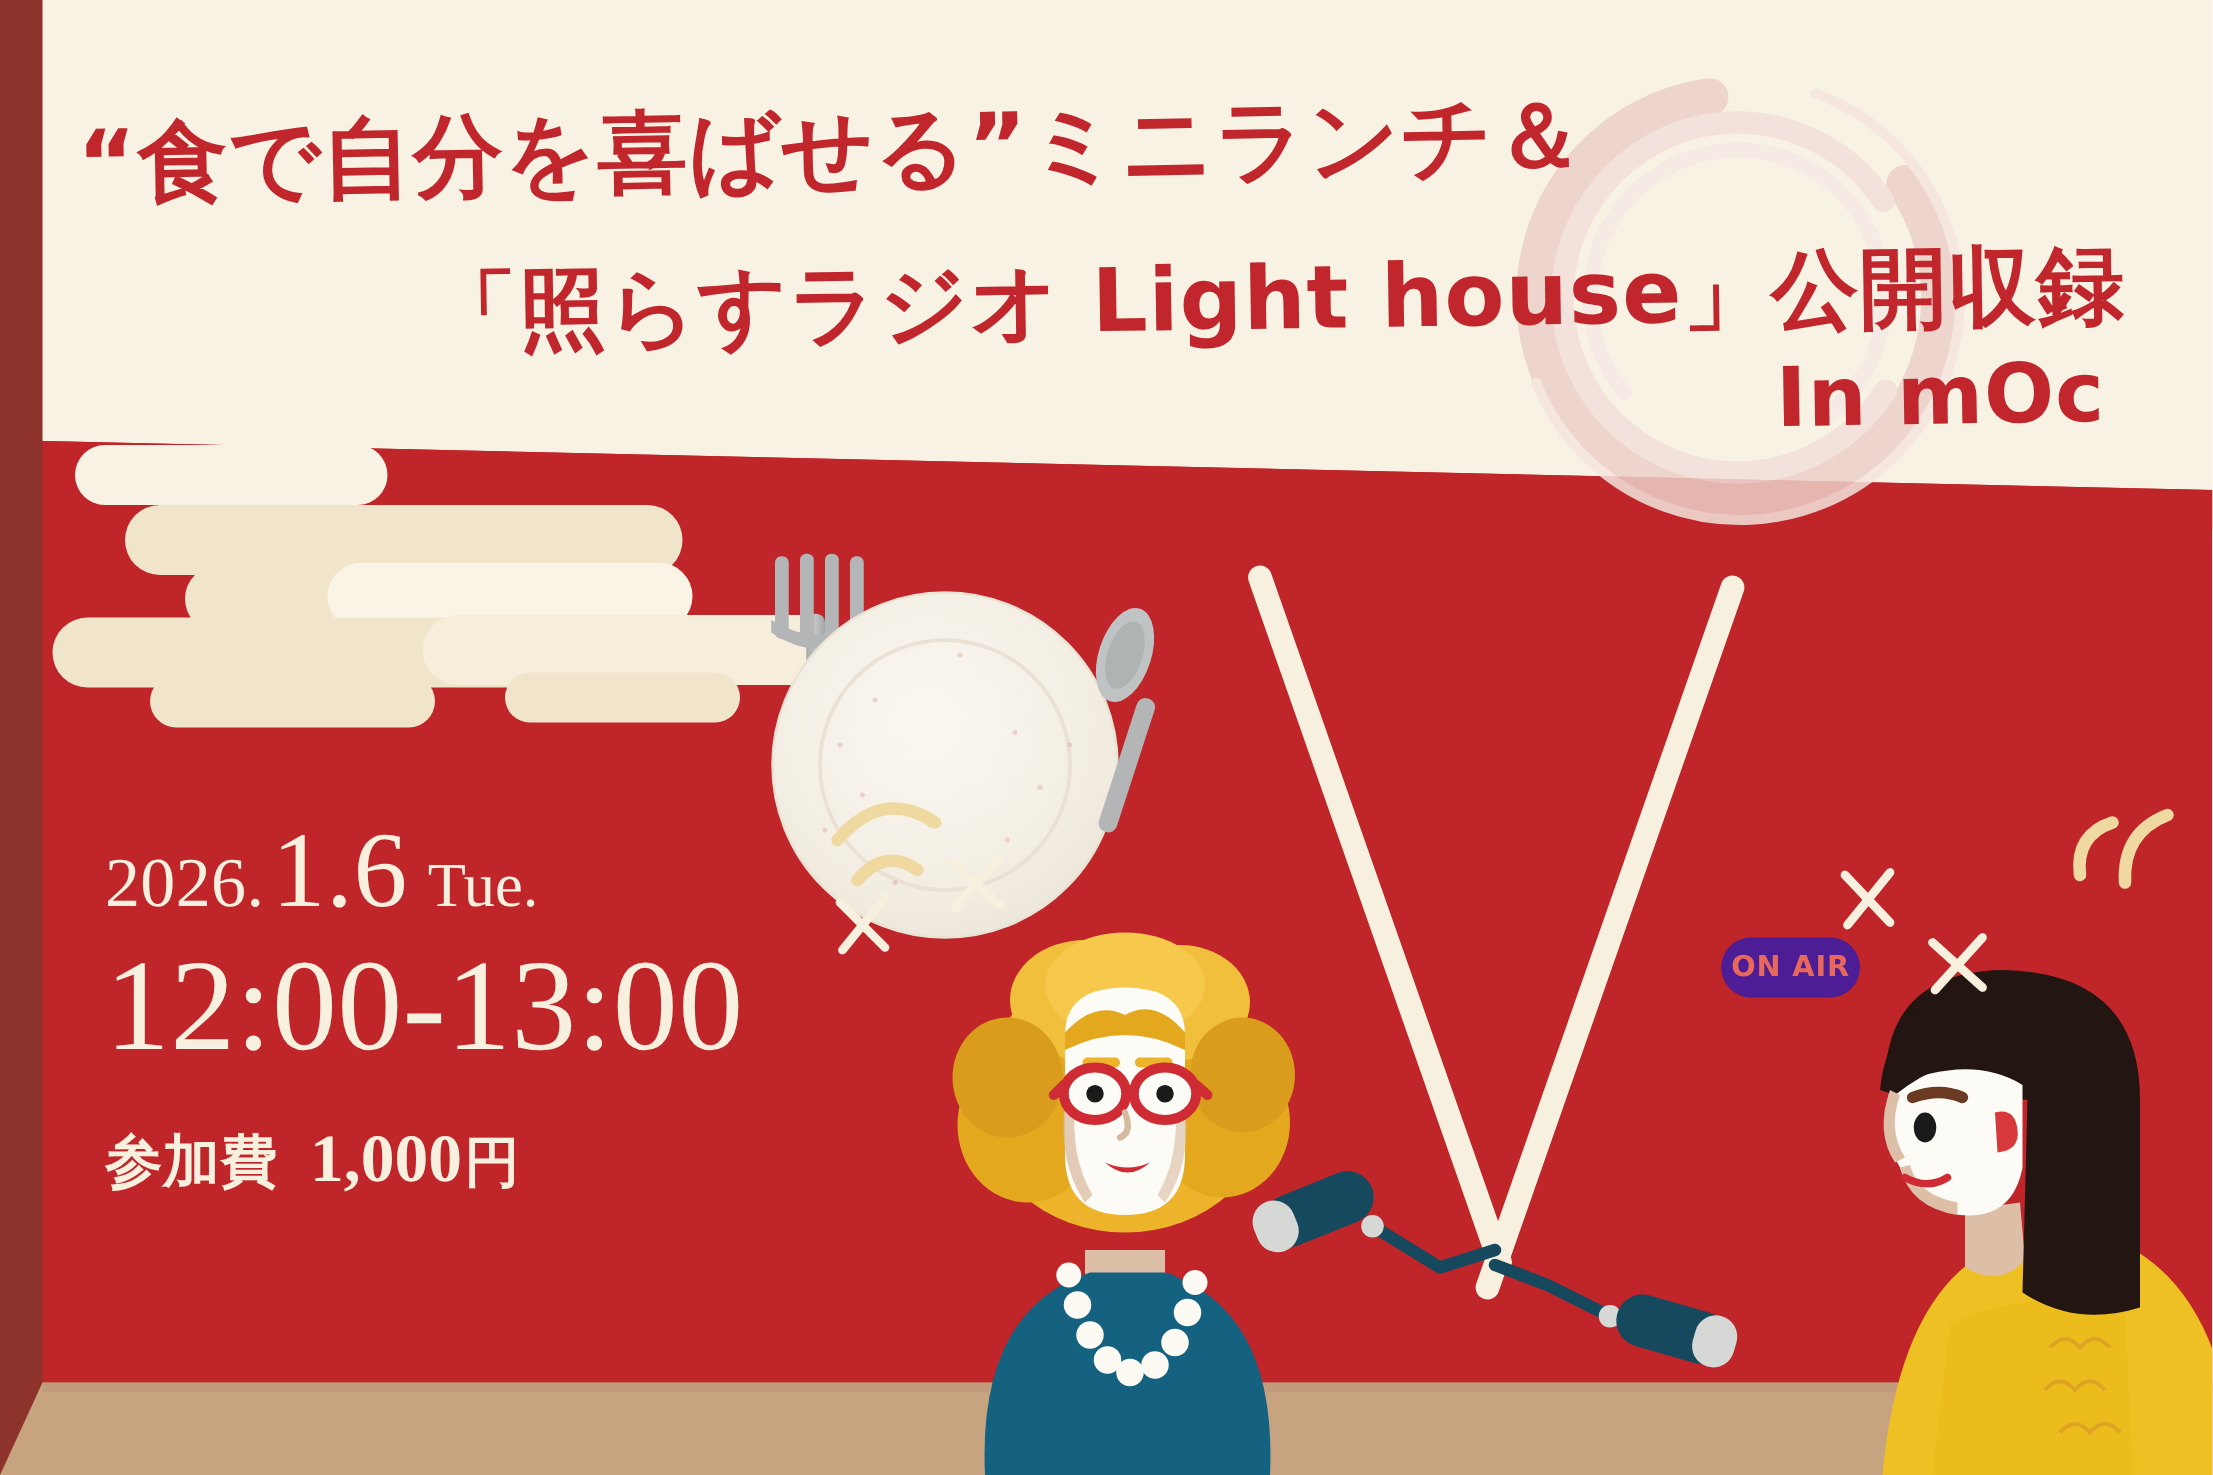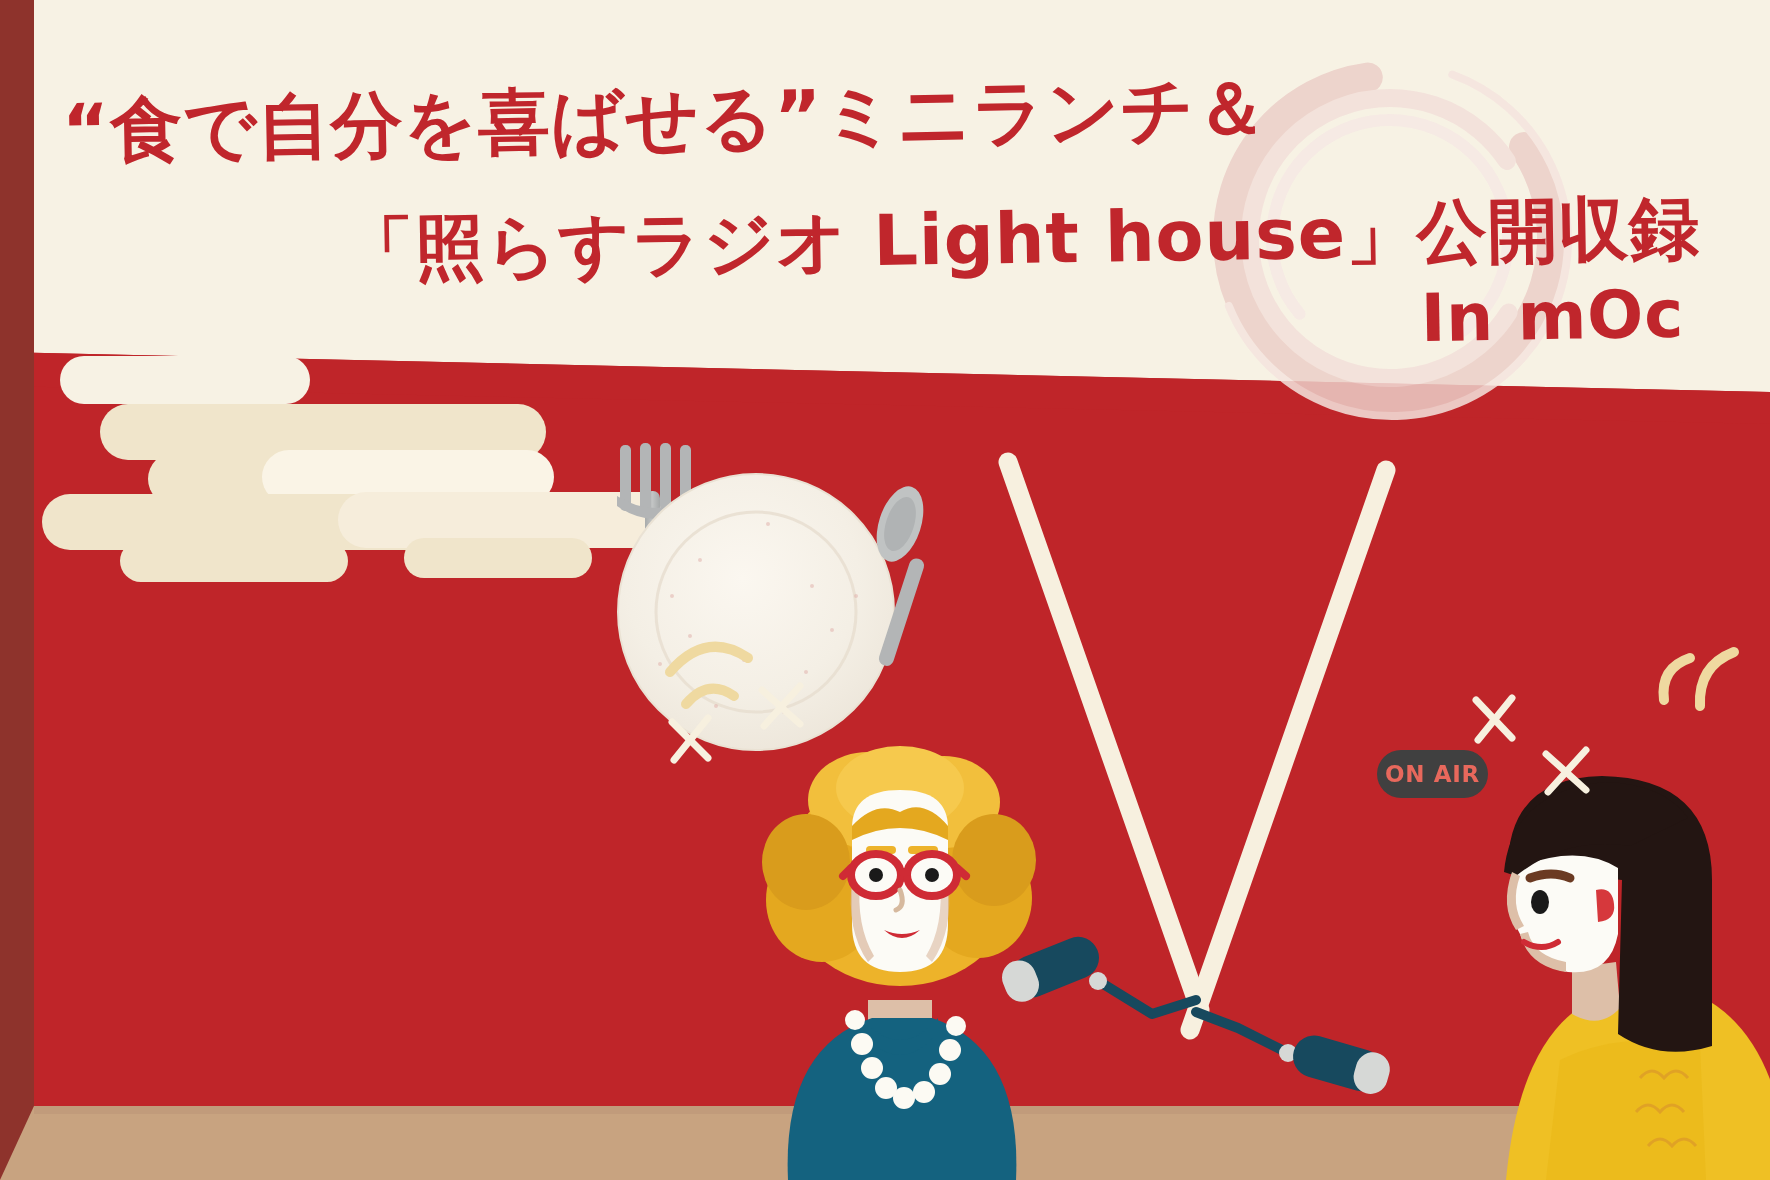--- a/index.html
+++ b/index.html
@@ -129,21 +129,21 @@
   }
 
   
   #on-air-badge {
     position: absolute;
     left: 1377px;
     top: 750px;
     width: 111px;
     height: 48px;
     border-radius: 26px;
-    background: #404040;
+    background: #4c1d95;
     display: flex;
     align-items: center;
     justify-content: center;
     z-index: 32;
   }
   #on-air-label {
     color: #e8685c;
     font-family: "DejaVu Sans", sans-serif;
     font-weight: 700;
     font-size: 23px;
@@ -374,18 +374,31 @@
 
     </g>
   </svg>
 
   <div id="title-block">
     <div class="title-line" id="title-line-1">“食で自分を喜ばせる”ミニランチ＆</div>
     <div class="title-line" id="title-line-2">「照らすラジオ Light house」公開収録</div>
     <div class="title-line" id="title-line-3">In mOc</div>
   </div>
 
+  <div id="info-block">
+    <div id="date-row">
+      <span id="date-year">2026.</span>
+      <span id="date-day">1.6</span>
+      <span id="date-weekday">Tue.</span>
+    </div>
+    <div id="time-row">12:00-13:00</div>
+    <div id="fee-row">
+      <span id="fee-label">参加費</span>
+      <span id="fee-amount">1,000</span>
+      <span id="fee-currency">円</span>
+    </div>
+  </div>
 
   <div id="on-air-badge">
     <span id="on-air-label">ON AIR</span>
   </div>
 
 </div>
 
 </body></html>

